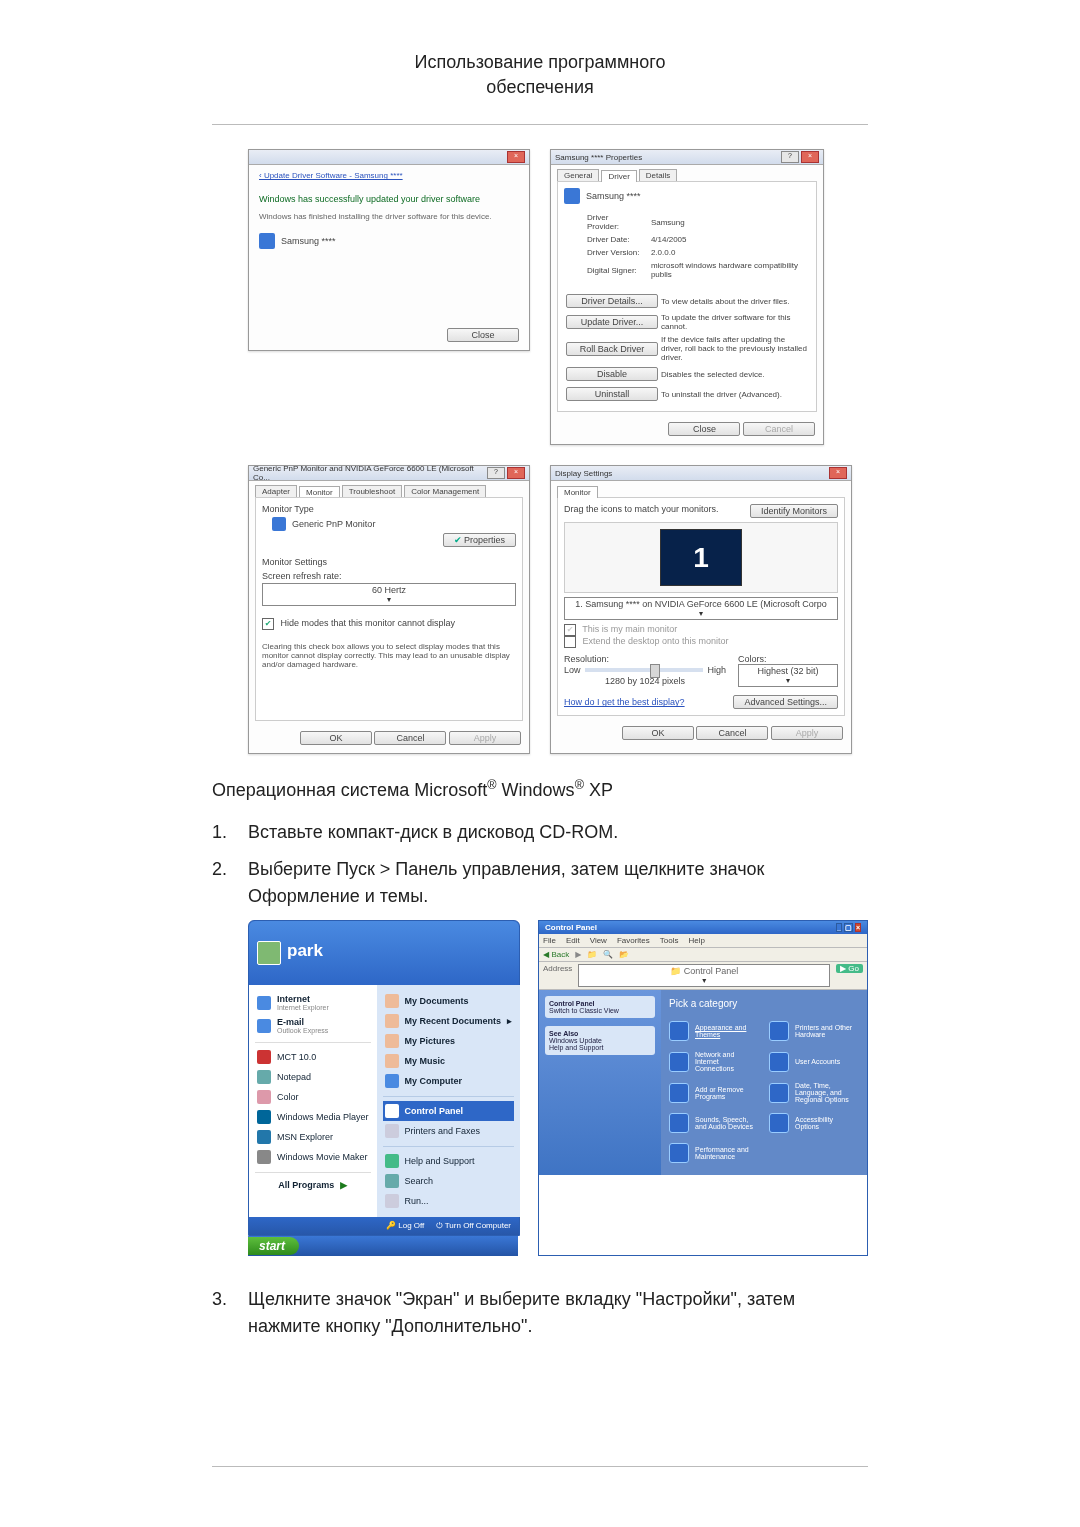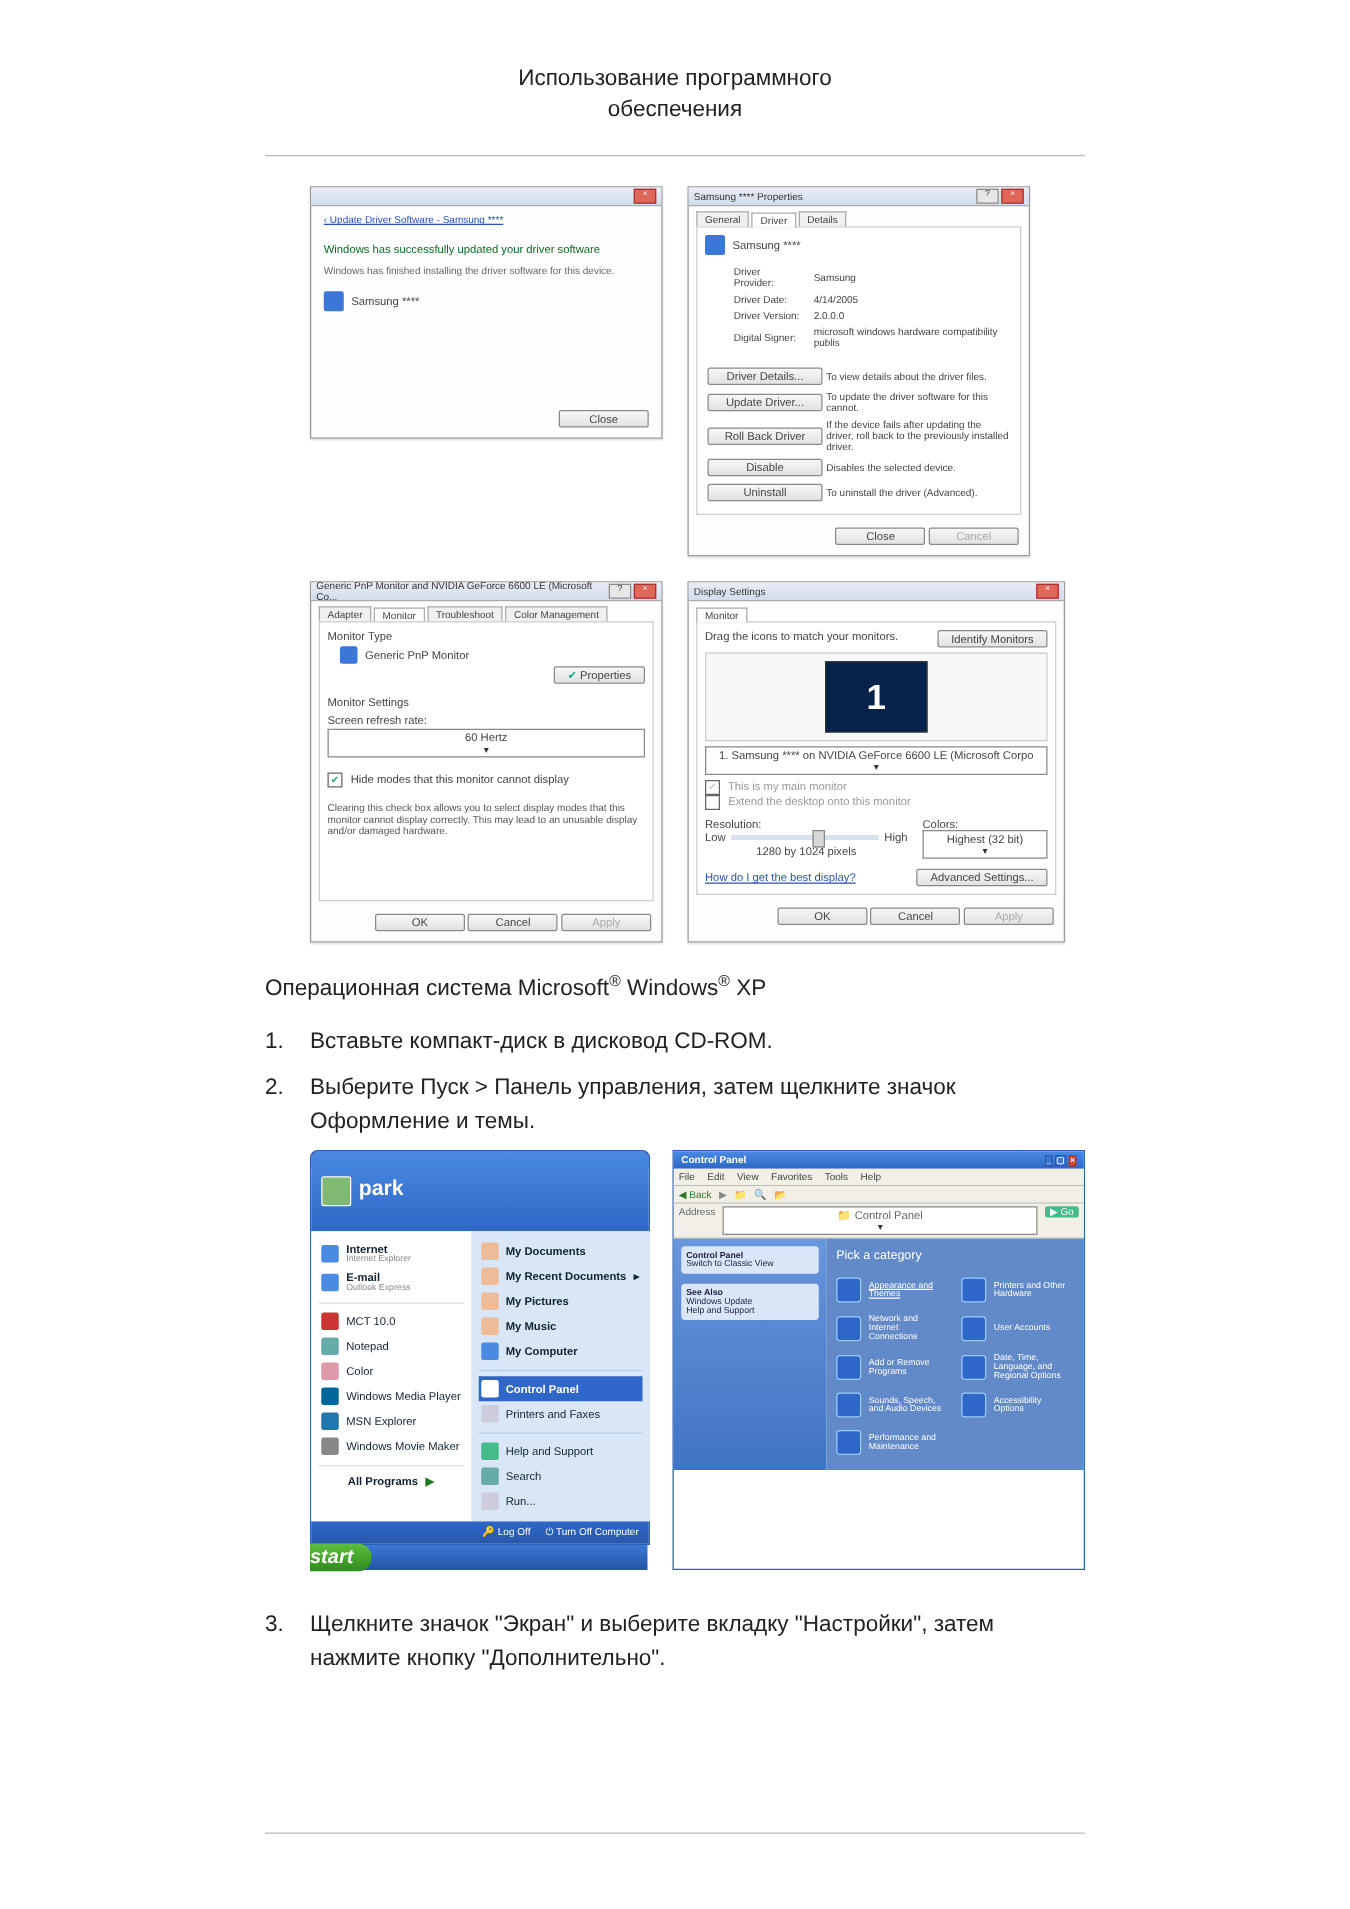--- a/index.html
+++ b/index.html
@@ -235,23 +235,23 @@
     background: linear-gradient(#3a77d6,#2454a5);
     height:20px;
     display:flex;
     align-items:center;
   }
   .xp-startbtn{
     background: linear-gradient(#5ebf3d,#2e8b1c);
     color:#fff;
     font-weight:bold;
     font-style:italic;
-    padding:2px 14px 2px 0;
+    padding:2px 14px 2px 11px;
     border-radius:0 10px 10px 0;
-    font-size:16px;
+    font-size:12px;
   }
 
   .xp-cp {
     width: 360px;
     border:1px solid #2c5eb1;
     font-size:8px;
   }
   .xp-cp .tbar {
     background: linear-gradient(#4a8ae1,#2e67c7);
     color:#fff;

